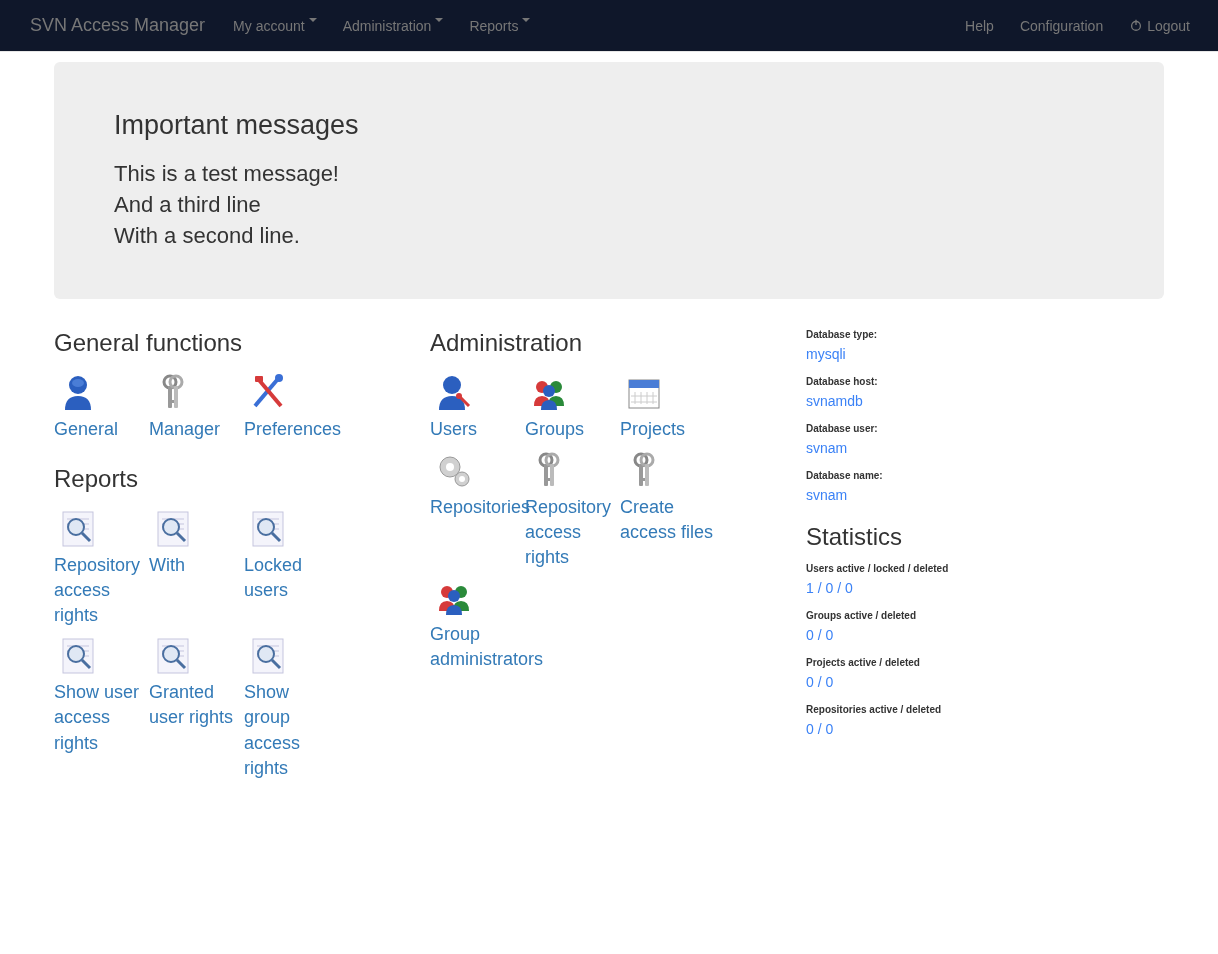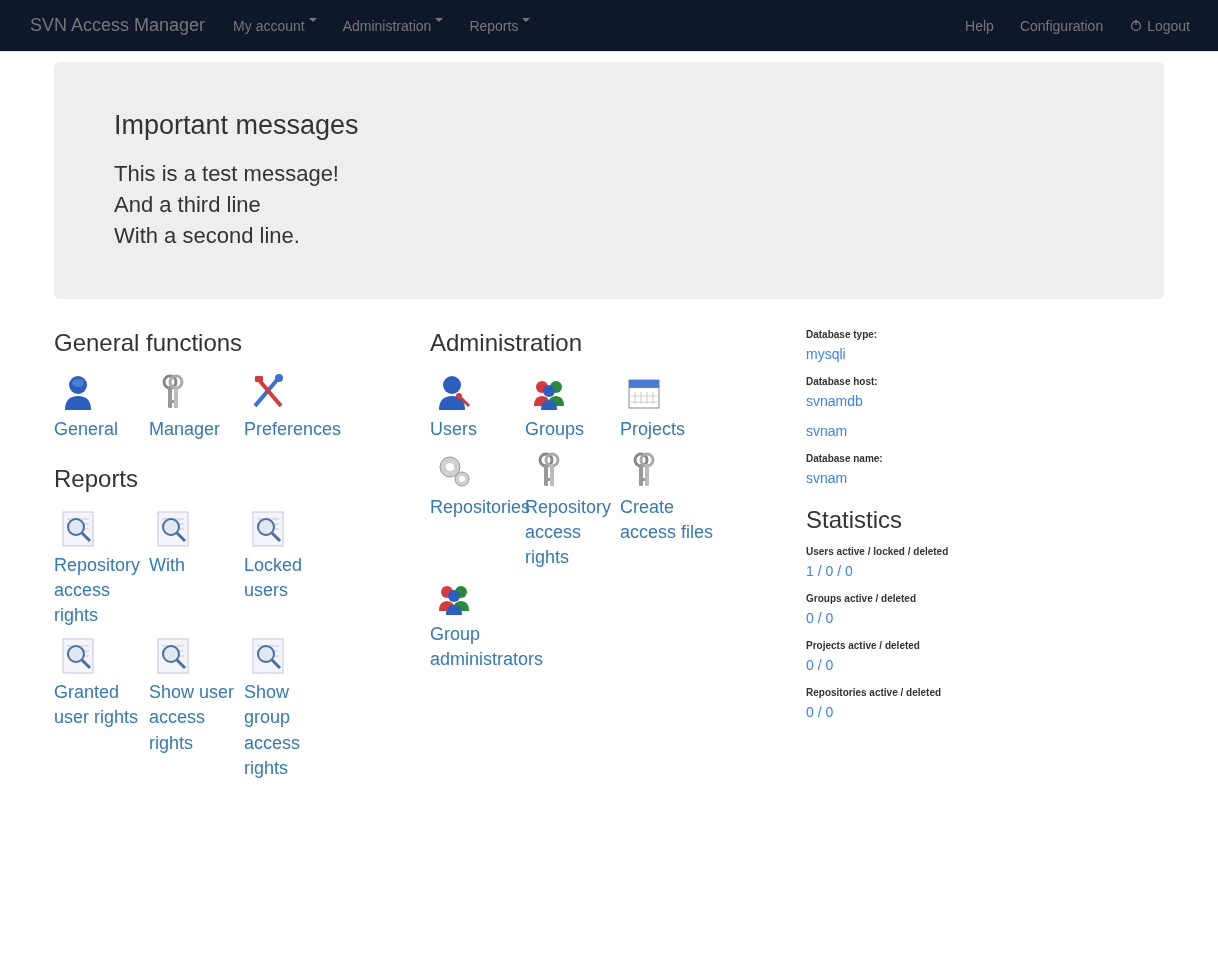--- a/index.html
+++ b/index.html
@@ -152,34 +152,34 @@
           <span class="icon-box">
             <svg width="42" height="42" viewBox="0 0 42 42">
                 <rect x="6" y="4" width="30" height="34" fill="#f4f4fb" stroke="#c5c5de"></rect>
                 <line x1="10" y1="11" x2="32" y2="11" stroke="#c5c5de"></line>
                 <line x1="10" y1="16" x2="32" y2="16" stroke="#c5c5de"></line>
                 <line x1="10" y1="21" x2="32" y2="21" stroke="#c5c5de"></line>
                 <circle cx="19" cy="19" r="8" fill="#e0e8f4" stroke="#4a6fa0" stroke-width="2"></circle>
                 <line x1="25" y1="25" x2="33" y2="33" stroke="#4a6fa0" stroke-width="3"></line>
               </svg>
           </span>
+          <a>Show user access rights</a>
+        </div>
+        <div class="icon-item">
+          <span class="icon-box">
+            <svg width="42" height="42" viewBox="0 0 42 42">
+                <rect x="6" y="4" width="30" height="34" fill="#f4f4fb" stroke="#c5c5de"></rect>
+                <line x1="10" y1="11" x2="32" y2="11" stroke="#c5c5de"></line>
+                <line x1="10" y1="16" x2="32" y2="16" stroke="#c5c5de"></line>
+                <line x1="10" y1="21" x2="32" y2="21" stroke="#c5c5de"></line>
+                <circle cx="19" cy="19" r="8" fill="#e0e8f4" stroke="#4a6fa0" stroke-width="2"></circle>
+                <line x1="25" y1="25" x2="33" y2="33" stroke="#4a6fa0" stroke-width="3"></line>
+              </svg>
+          </span>
           <a>Granted user rights</a>
-        </div>
-        <div class="icon-item">
-          <span class="icon-box">
-            <svg width="42" height="42" viewBox="0 0 42 42">
-                <rect x="6" y="4" width="30" height="34" fill="#f4f4fb" stroke="#c5c5de"></rect>
-                <line x1="10" y1="11" x2="32" y2="11" stroke="#c5c5de"></line>
-                <line x1="10" y1="16" x2="32" y2="16" stroke="#c5c5de"></line>
-                <line x1="10" y1="21" x2="32" y2="21" stroke="#c5c5de"></line>
-                <circle cx="19" cy="19" r="8" fill="#e0e8f4" stroke="#4a6fa0" stroke-width="2"></circle>
-                <line x1="25" y1="25" x2="33" y2="33" stroke="#4a6fa0" stroke-width="3"></line>
-              </svg>
-          </span>
-          <a>Show user access rights</a>
         </div>
         <div class="icon-item">
           <span class="icon-box">
             <svg width="42" height="42" viewBox="0 0 42 42">
                 <rect x="6" y="4" width="30" height="34" fill="#f4f4fb" stroke="#c5c5de"></rect>
                 <line x1="10" y1="11" x2="32" y2="11" stroke="#c5c5de"></line>
                 <line x1="10" y1="16" x2="32" y2="16" stroke="#c5c5de"></line>
                 <line x1="10" y1="21" x2="32" y2="21" stroke="#c5c5de"></line>
                 <circle cx="19" cy="19" r="8" fill="#e0e8f4" stroke="#4a6fa0" stroke-width="2"></circle>
                 <line x1="25" y1="25" x2="33" y2="33" stroke="#4a6fa0" stroke-width="3"></line>
@@ -286,20 +286,21 @@
     <div class="col">
       <div class="config-item">
         <div class="label">Database type:</div>
         <div class="value">mysqli</div>
       </div>
       <div class="config-item">
         <div class="label">Database host:</div>
         <div class="value">svnamdb</div>
       </div>
       <div class="config-item">
+        <div class="label">Database user:</div>
         <div class="value">svnam</div>
       </div>
       <div class="config-item">
         <div class="label">Database name:</div>
         <div class="value">svnam</div>
       </div>
 
       <h2 style="margin-top:20px">Statistics</h2>
       <div class="config-item">
         <div class="label">Users active / locked / deleted</div>

